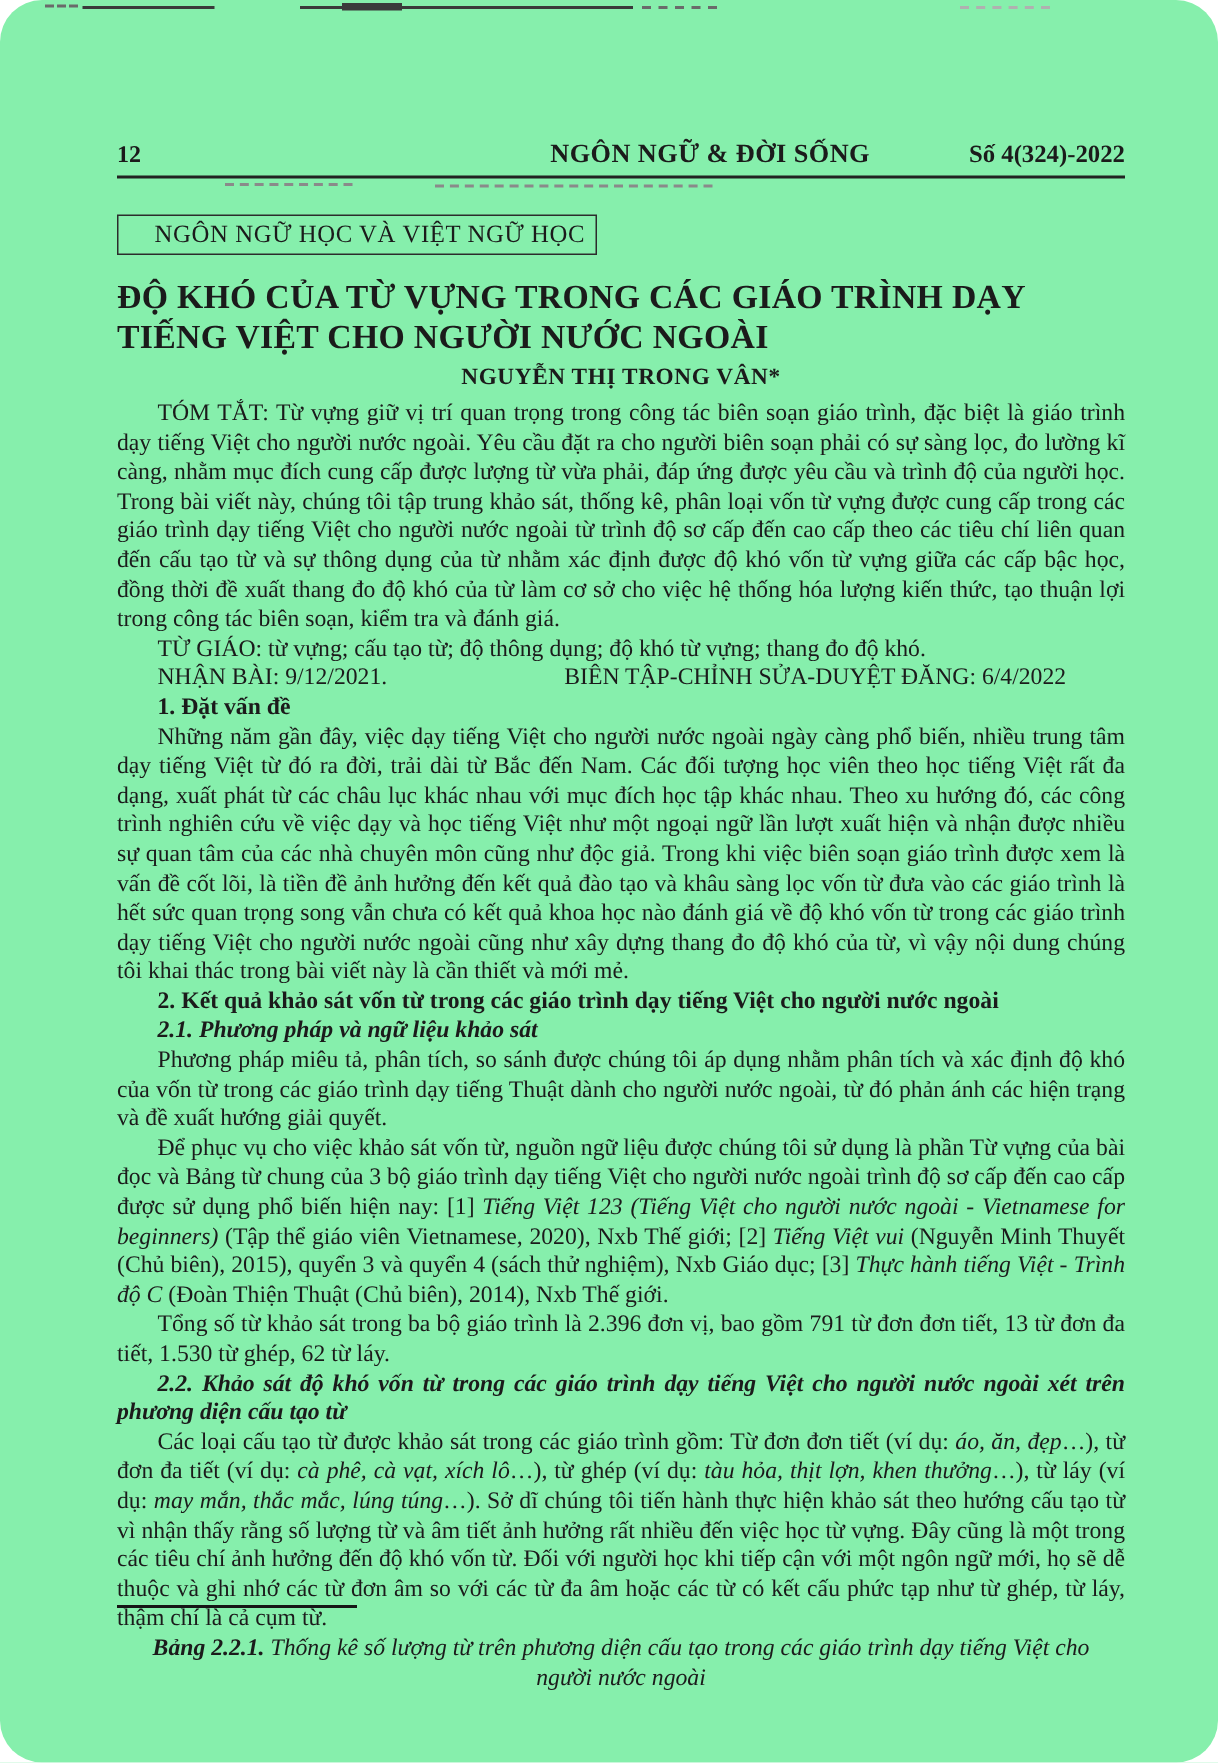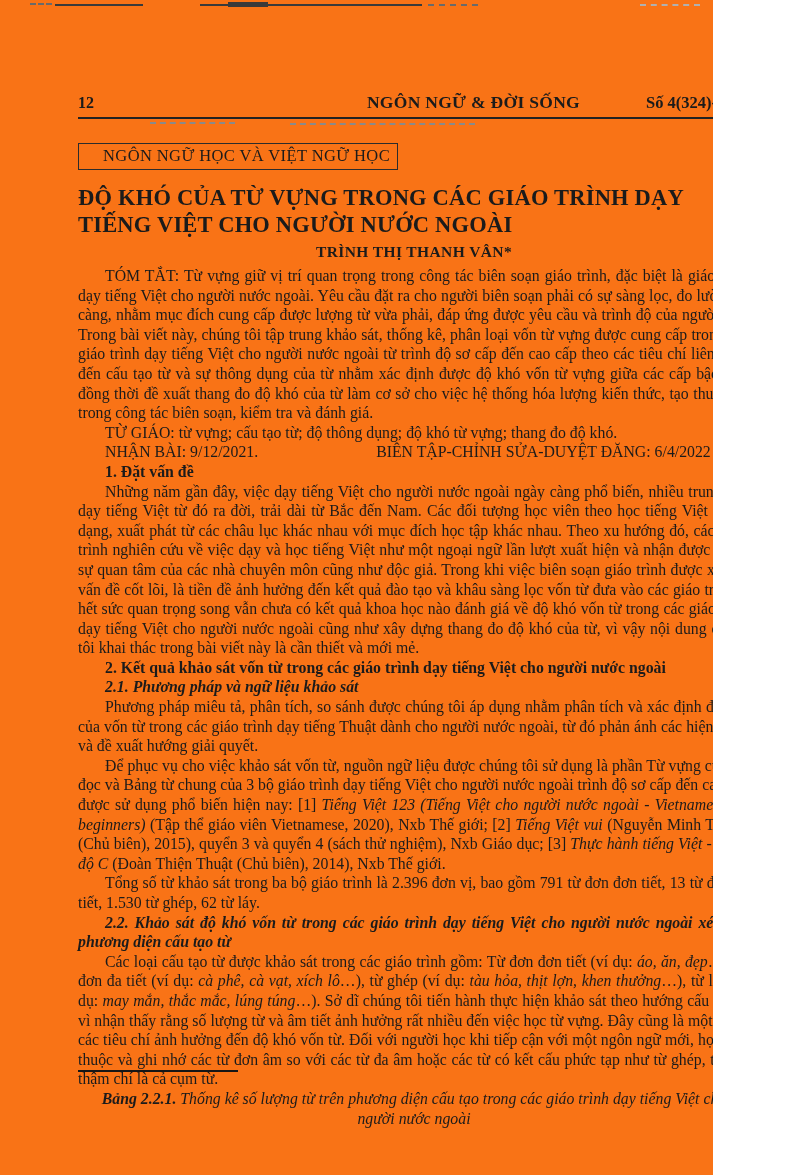--- a/index.html
+++ b/index.html
@@ -1,23 +1,24 @@
 <!DOCTYPE html>
 <html><head>
 <meta charset="utf-8">
 <style>
   html, body { margin: 0; padding: 0; background: #ffffff; }
   .page {
     position: relative;
-    width: 713px;
+    width: 812px;
     height: 1175px;
-    background: #f97316;
+    background: #86efac;
     color: #1b1b1b;
     font-family: "Liberation Serif", "DejaVu Serif", serif;
     overflow: hidden;
+    border-radius: 28px;
   }
   .content {
     position: absolute;
     left: 78px;
     top: 0;
     width: 672px;
   }
   
   .artifact { position: absolute; background: #3a3a3a; }
   .artifact.dashes { background: none; border-top: 2px dashed #6a6a6a; }
@@ -110,21 +111,21 @@
       <span class="pageno">12</span>
       <span class="jname">NGÔN NGỮ &amp; ĐỜI SỐNG</span>
       <span class="issue">Số 4(324)-2022</span>
     </div>
 
     <div class="section-label-wrap">
       <span class="section-label">NGÔN NGỮ HỌC VÀ VIỆT NGỮ HỌC</span>
     </div>
 
     <div class="article-title">ĐỘ KHÓ CỦA TỪ VỰNG TRONG CÁC GIÁO TRÌNH DẠY TIẾNG VIỆT CHO NGƯỜI NƯỚC NGOÀI</div>
-    <div class="article-author">TRÌNH THỊ THANH VÂN*</div>
+    <div class="article-author">NGUYỄN THỊ TRONG VÂN*</div>
 
     <div class="body-text">
       <p class="para">TÓM TẮT: Từ vựng giữ vị trí quan trọng trong công tác biên soạn giáo trình, đặc biệt là giáo trình dạy tiếng Việt cho người nước ngoài. Yêu cầu đặt ra cho người biên soạn phải có sự sàng lọc, đo lường kĩ càng, nhằm mục đích cung cấp được lượng từ vừa phải, đáp ứng được yêu cầu và trình độ của người học. Trong bài viết này, chúng tôi tập trung khảo sát, thống kê, phân loại vốn từ vựng được cung cấp trong các giáo trình dạy tiếng Việt cho người nước ngoài từ trình độ sơ cấp đến cao cấp theo các tiêu chí liên quan đến cấu tạo từ và sự thông dụng của từ nhằm xác định được độ khó vốn từ vựng giữa các cấp bậc học, đồng thời đề xuất thang đo độ khó của từ làm cơ sở cho việc hệ thống hóa lượng kiến thức, tạo thuận lợi trong công tác biên soạn, kiểm tra và đánh giá.</p>
       <p class="para">TỪ GIÁO: từ vựng; cấu tạo từ; độ thông dụng; độ khó từ vựng; thang đo độ khó.</p>
       <p class="para meta-row"><span>NHẬN BÀI: 9/12/2021.</span><span class="gap"></span><span>BIÊN TẬP-CHỈNH SỬA-DUYỆT ĐĂNG: 6/4/2022</span></p>
 
       <p class="para heading-bold">1. Đặt vấn đề</p>
       <p class="para">Những năm gần đây, việc dạy tiếng Việt cho người nước ngoài ngày càng phổ biến, nhiều trung tâm dạy tiếng Việt từ đó ra đời, trải dài từ Bắc đến Nam. Các đối tượng học viên theo học tiếng Việt rất đa dạng, xuất phát từ các châu lục khác nhau với mục đích học tập khác nhau. Theo xu hướng đó, các công trình nghiên cứu về việc dạy và học tiếng Việt như một ngoại ngữ lần lượt xuất hiện và nhận được nhiều sự quan tâm của các nhà chuyên môn cũng như độc giả. Trong khi việc biên soạn giáo trình được xem là vấn đề cốt lõi, là tiền đề ảnh hưởng đến kết quả đào tạo và khâu sàng lọc vốn từ đưa vào các giáo trình là hết sức quan trọng song vẫn chưa có kết quả khoa học nào đánh giá về độ khó vốn từ trong các giáo trình dạy tiếng Việt cho người nước ngoài cũng như xây dựng thang đo độ khó của từ, vì vậy nội dung chúng tôi khai thác trong bài viết này là cần thiết và mới mẻ.</p>
 
       <p class="para heading-bold">2. Kết quả khảo sát vốn từ trong các giáo trình dạy tiếng Việt cho người nước ngoài</p>

